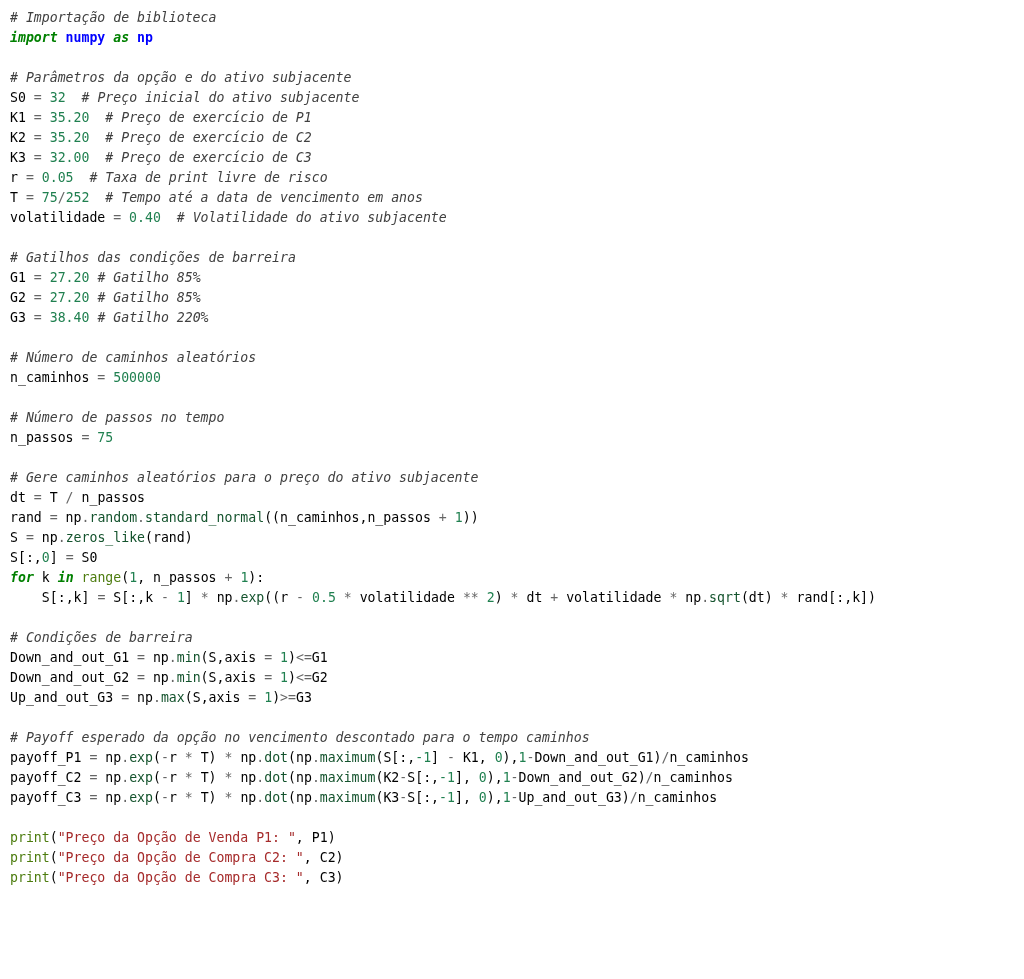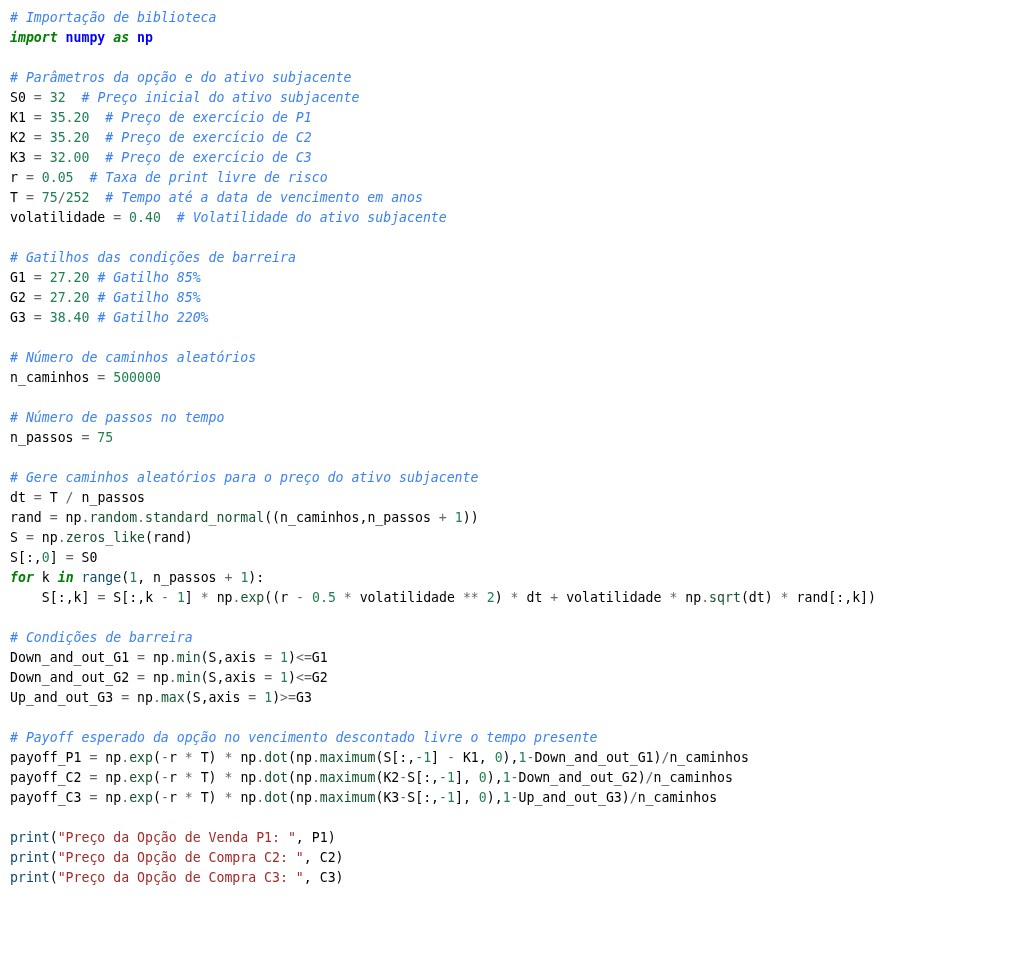--- a/index.html
+++ b/index.html
@@ -10,27 +10,27 @@
   }
   pre.code {
     font-family: Consolas, "DejaVu Sans Mono", "Liberation Mono", monospace;
     font-size: 13.2px;
     line-height: 20px;
     margin: 0;
     padding: 8px 10px;
     white-space: pre;
     color: #000000;
   }
-  .c   { color: #3b82f6; font-style: italic; }   
+  .c   { color: #404040; font-style: italic; }   
   .kw  { color: #008000; font-weight: bold; font-style: italic; }     
   .nnp { color: #0000ff; font-weight: bold; margin-top: 28px; }     
   .op  { color: #666666; }                        
   .num { color: #208050; }                        
   .fn  { color: #14532d; }                        
-  .bi  { color: #0c4a6e; }                        
+  .bi  { color: #4d7c0f; }                        
   .str { color: #a52a2a; }                        
 </style>
 </head>
 <body>
 
 <pre class="code"><span class="c"># Importação de biblioteca</span>
 <span class="kw">import</span> <span class="nnp">numpy</span> <span class="kw">as</span> <span class="nnp">np</span>
 
 <span class="c"># Parâmetros da opção e do ativo subjacente</span>
 <span>S0</span><span class="op"> = </span><span class="num">32</span><span>  </span><span class="c"># Preço inicial do ativo subjacente</span>
@@ -58,20 +58,20 @@
 <span>S</span><span class="op"> = </span><span>np</span><span class="op">.</span><span class="fn">zeros_like</span><span>(</span><span>rand</span><span>)</span>
 <span>S</span><span>[</span><span>:</span><span>,</span><span class="num">0</span><span>]</span><span class="op"> = </span><span>S0</span>
 <span class="kw">for</span> <span>k</span> <span class="kw">in</span> <span class="bi">range</span><span>(</span><span class="num">1</span><span>, </span><span>n_passos</span><span class="op"> + </span><span class="num">1</span><span>)</span><span>:</span>
 <span>    </span><span>S</span><span>[</span><span>:</span><span>,</span><span>k</span><span>]</span><span class="op"> = </span><span>S</span><span>[</span><span>:</span><span>,</span><span>k</span><span class="op"> - </span><span class="num">1</span><span>]</span><span class="op"> * </span><span>np</span><span class="op">.</span><span class="fn">exp</span><span>(</span><span>(</span><span>r</span><span class="op"> - </span><span class="num">0.5</span><span class="op"> * </span><span>volatilidade</span><span class="op"> ** </span><span class="num">2</span><span>)</span><span class="op"> * </span><span>dt</span><span class="op"> + </span><span>volatilidade</span><span class="op"> * </span><span>np</span><span class="op">.</span><span class="fn">sqrt</span><span>(</span><span>dt</span><span>)</span><span class="op"> * </span><span>rand</span><span>[</span><span>:</span><span>,</span><span>k</span><span>]</span><span>)</span>
 
 <span class="c"># Condições de barreira</span>
 <span>Down_and_out_G1</span><span class="op"> = </span><span>np</span><span class="op">.</span><span class="fn">min</span><span>(</span><span>S</span><span>,</span><span>axis</span><span class="op"> = </span><span class="num">1</span><span>)</span><span class="op">&lt;=</span><span>G1</span>
 <span>Down_and_out_G2</span><span class="op"> = </span><span>np</span><span class="op">.</span><span class="fn">min</span><span>(</span><span>S</span><span>,</span><span>axis</span><span class="op"> = </span><span class="num">1</span><span>)</span><span class="op">&lt;=</span><span>G2</span>
 <span>Up_and_out_G3</span><span class="op"> = </span><span>np</span><span class="op">.</span><span class="fn">max</span><span>(</span><span>S</span><span>,</span><span>axis</span><span class="op"> = </span><span class="num">1</span><span>)</span><span class="op">&gt;=</span><span>G3</span>
 
-<span class="c"># Payoff esperado da opção no vencimento descontado livre o tempo presente</span>
+<span class="c"># Payoff esperado da opção no vencimento descontado para o tempo caminhos</span>
 <span>payoff_P1</span><span class="op"> = </span><span>np</span><span class="op">.</span><span class="fn">exp</span><span>(</span><span class="op">-</span><span>r</span><span class="op"> * </span><span>T</span><span>)</span><span class="op"> * </span><span>np</span><span class="op">.</span><span class="fn">dot</span><span>(</span><span>np</span><span class="op">.</span><span class="fn">maximum</span><span>(</span><span>S</span><span>[</span><span>:</span><span>,</span><span class="num">-1</span><span>]</span><span class="op"> - </span><span>K1</span><span>, </span><span class="num">0</span><span>)</span><span>,</span><span class="num">1</span><span class="op">-</span><span>Down_and_out_G1</span><span>)</span><span class="op">/</span><span>n_caminhos</span>
 <span>payoff_C2</span><span class="op"> = </span><span>np</span><span class="op">.</span><span class="fn">exp</span><span>(</span><span class="op">-</span><span>r</span><span class="op"> * </span><span>T</span><span>)</span><span class="op"> * </span><span>np</span><span class="op">.</span><span class="fn">dot</span><span>(</span><span>np</span><span class="op">.</span><span class="fn">maximum</span><span>(</span><span>K2</span><span class="op">-</span><span>S</span><span>[</span><span>:</span><span>,</span><span class="num">-1</span><span>]</span><span>, </span><span class="num">0</span><span>)</span><span>,</span><span class="num">1</span><span class="op">-</span><span>Down_and_out_G2</span><span>)</span><span class="op">/</span><span>n_caminhos</span>
 <span>payoff_C3</span><span class="op"> = </span><span>np</span><span class="op">.</span><span class="fn">exp</span><span>(</span><span class="op">-</span><span>r</span><span class="op"> * </span><span>T</span><span>)</span><span class="op"> * </span><span>np</span><span class="op">.</span><span class="fn">dot</span><span>(</span><span>np</span><span class="op">.</span><span class="fn">maximum</span><span>(</span><span>K3</span><span class="op">-</span><span>S</span><span>[</span><span>:</span><span>,</span><span class="num">-1</span><span>]</span><span>, </span><span class="num">0</span><span>)</span><span>,</span><span class="num">1</span><span class="op">-</span><span>Up_and_out_G3</span><span>)</span><span class="op">/</span><span>n_caminhos</span>
 
 <span class="bi">print</span><span>(</span><span class="str">"Preço da Opção de Venda P1: "</span><span>, </span><span>P1</span><span>)</span>
 <span class="bi">print</span><span>(</span><span class="str">"Preço da Opção de Compra C2: "</span><span>, </span><span>C2</span><span>)</span>
 <span class="bi">print</span><span>(</span><span class="str">"Preço da Opção de Compra C3: "</span><span>, </span><span>C3</span><span>)</span></pre>
 
 </body></html>

